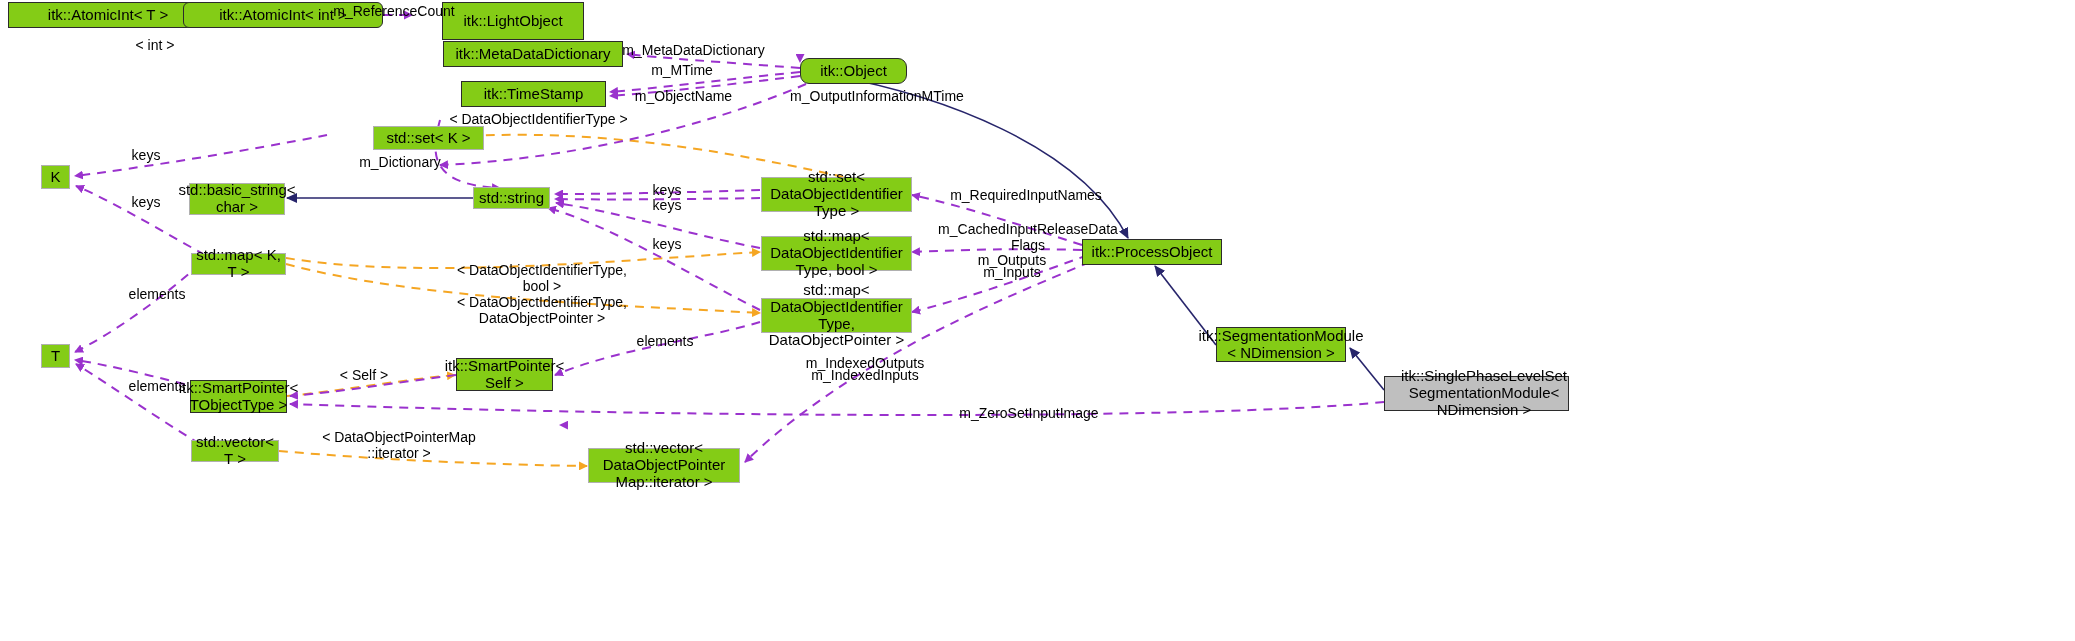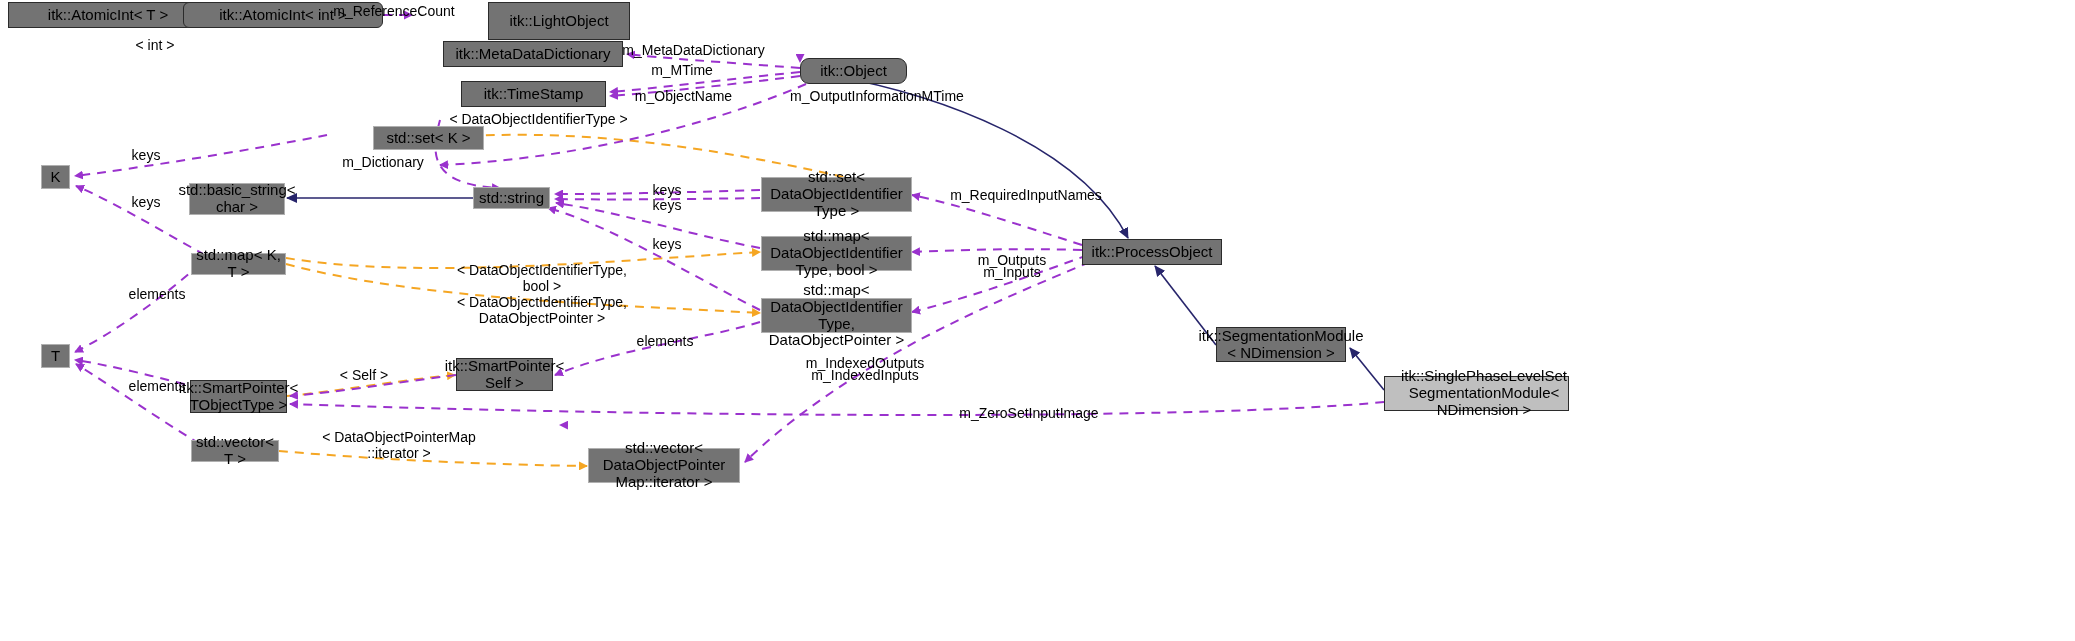--- a/index.html
+++ b/index.html
@@ -27,21 +27,21 @@
   .node {
     position: absolute;
     box-sizing: border-box;
     display: flex;
     align-items: center;
     justify-content: center;
     text-align: center;
     font-size: 15px;
     line-height: 1.12;
     color: #000000;
-    background: #737373;
+    background: #84cc16;
     white-space: pre-line;
     padding: 1px 4px;
     z-index: 5;
   }
   .node.solid {
     border: 1.6px solid #2b2b2b;
   }
   .node.light {
     border: 1.3px solid #b0b0b0;
   }
@@ -128,21 +128,21 @@
       <path d="M456,375 C400,382 340,392 290,396" marker-end="url(#arrow-usage)"></path>
 
       <path d="M1384,402 C1200,420 700,418 290,404" marker-end="url(#arrow-usage)"></path>
     </g>
   </svg>
 
   <div class="node solid" style="left:8px;top:2px;width:200px;height:26px;">itk::AtomicInt&lt; T &gt;</div>
 
   <div class="node solid" style="left:183px;top:2px;width:200px;height:26px;border-radius:6px;">itk::AtomicInt&lt; int &gt;</div>
 
-  <div class="node solid" style="left:488px;top:2px;width:142px;height:38px;text-align:center;">itk::LightObject</div>
+  <div class="node solid" style="left:442px;top:2px;width:142px;height:38px;text-align:center;">itk::LightObject</div>
 
   <div class="node solid" style="left:443px;top:41px;width:180px;height:26px;">itk::MetaDataDictionary</div>
 
   <div class="node solid" style="left:800px;top:58px;width:107px;height:26px;border-radius:9px;">itk::Object</div>
 
   <div class="node solid" style="left:461px;top:81px;width:145px;height:26px;">itk::TimeStamp</div>
 
   <div class="node light" style="left:327px;top:126px;width:111px;height:24px;margin-left:46px;">std::set&lt; K &gt;</div>
 
   <div class="node light" style="left:41px;top:165px;width:29px;height:24px;">K</div>
@@ -193,32 +193,34 @@
   <div class="edge-label" style="left:642px;top:62px;width:80px;">m_MTime</div>
 
   <div class="edge-label" style="left:625px;top:88px;width:117px;">m_ObjectName</div>
 
   <div class="edge-label" style="left:777px;top:88px;width:200px;">m_OutputInformationMTime</div>
 
   <div class="edge-label tmpl" style="left:435px;top:111px;width:207px;">&lt; DataObjectIdentifierType &gt;</div>
 
   <div class="edge-label" style="left:125px;top:147px;width:42px;">keys</div>
 
-  <div class="edge-label" style="left:335px;top:154px;width:96px;">m_Dictionary</div>
+  <div class="edge-label" style="left:352px;top:154px;width:96px;">m_Dictionary</div>
 
   <div class="edge-label" style="left:125px;top:194px;width:42px;">keys</div>
 
   <div class="edge-label" style="left:646px;top:182px;width:42px;">keys</div>
 
   <div class="edge-label" style="left:646px;top:197px;width:42px;">keys</div>
 
   <div class="edge-label" style="left:938px;top:187px;width:176px;">m_RequiredInputNames</div>
 
   <div class="edge-label" style="left:646px;top:236px;width:42px;">keys</div>
 
+  <div class="edge-label" style="left:928px;top:221px;width:200px;">m_CachedInputReleaseData
+Flags</div>
 
   <div class="edge-label" style="left:968px;top:252px;width:88px;">m_Outputs</div>
 
   <div class="edge-label" style="left:968px;top:264px;width:88px;">m_Inputs</div>
 
   <div class="edge-label" style="left:118px;top:286px;width:78px;">elements</div>
 
   <div class="edge-label tmpl" style="left:438px;top:262px;width:208px;">&lt; DataObjectIdentifierType,
 bool &gt;</div>
 

